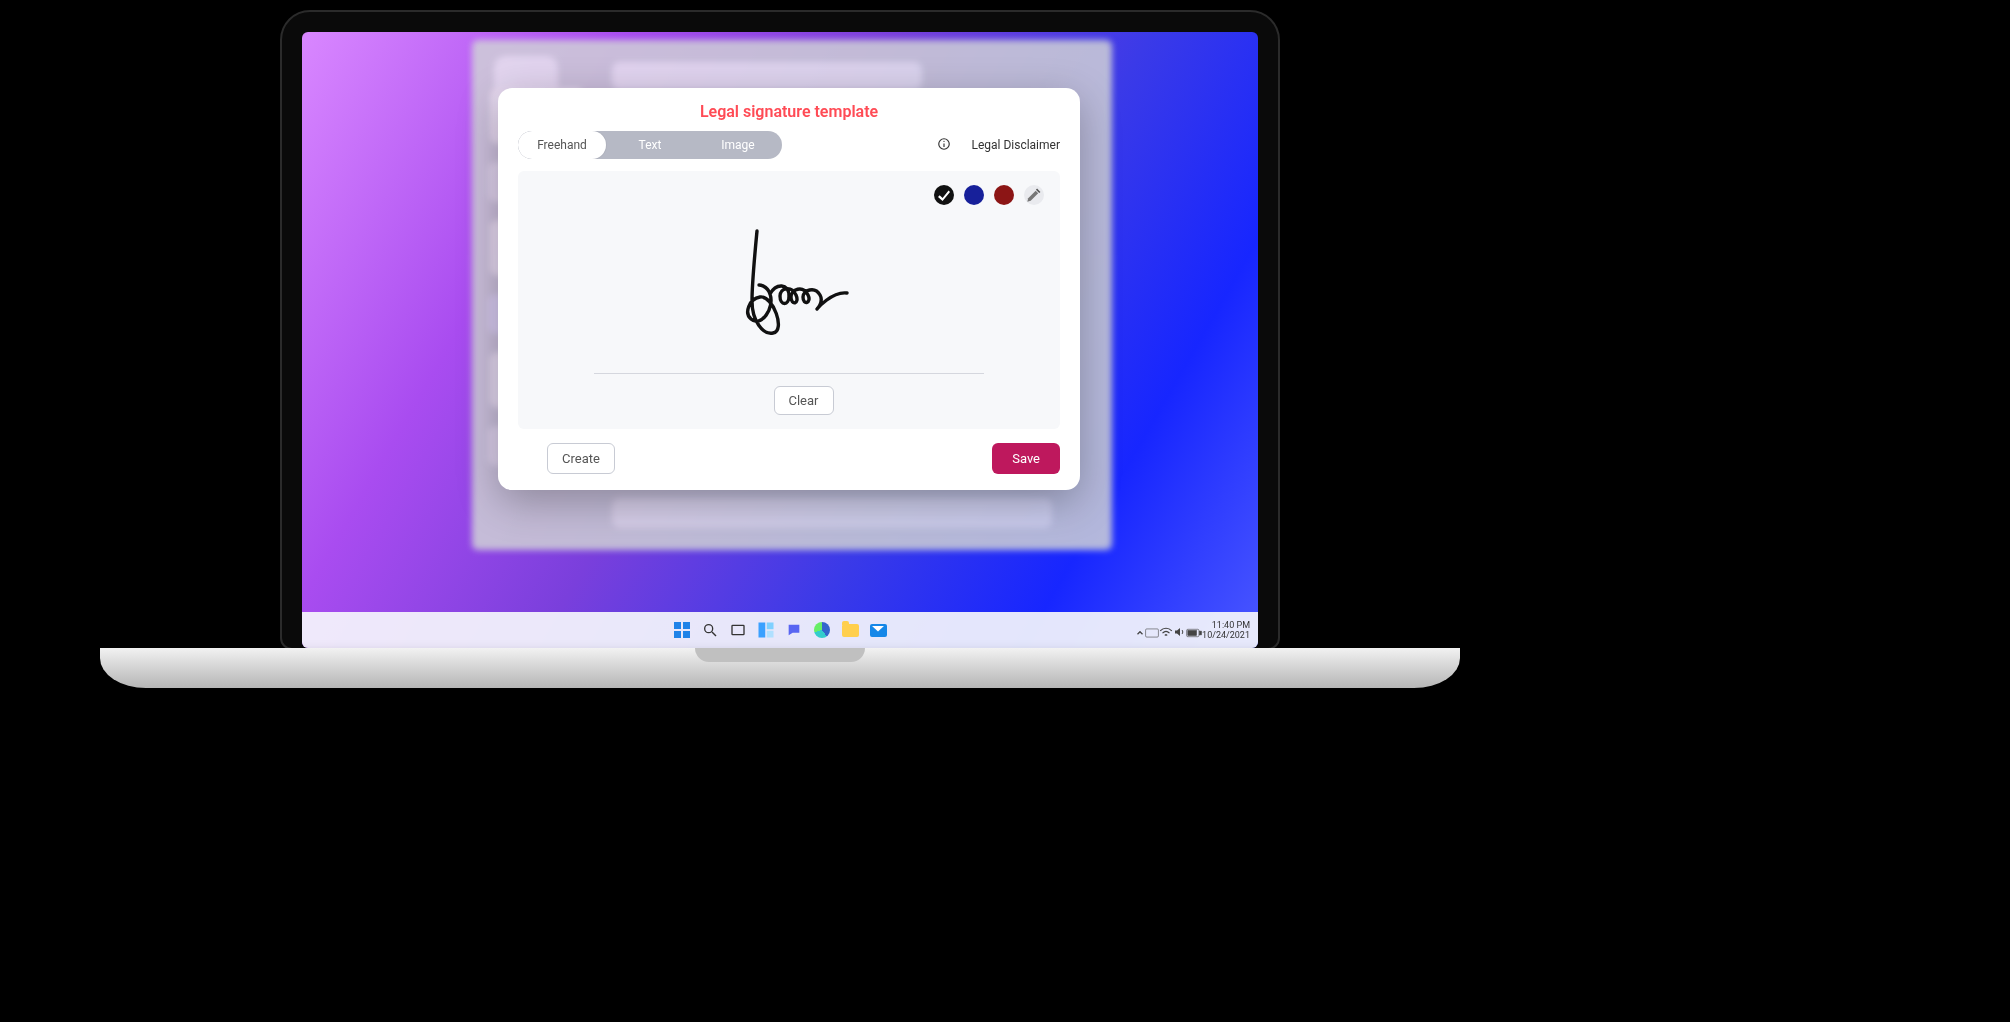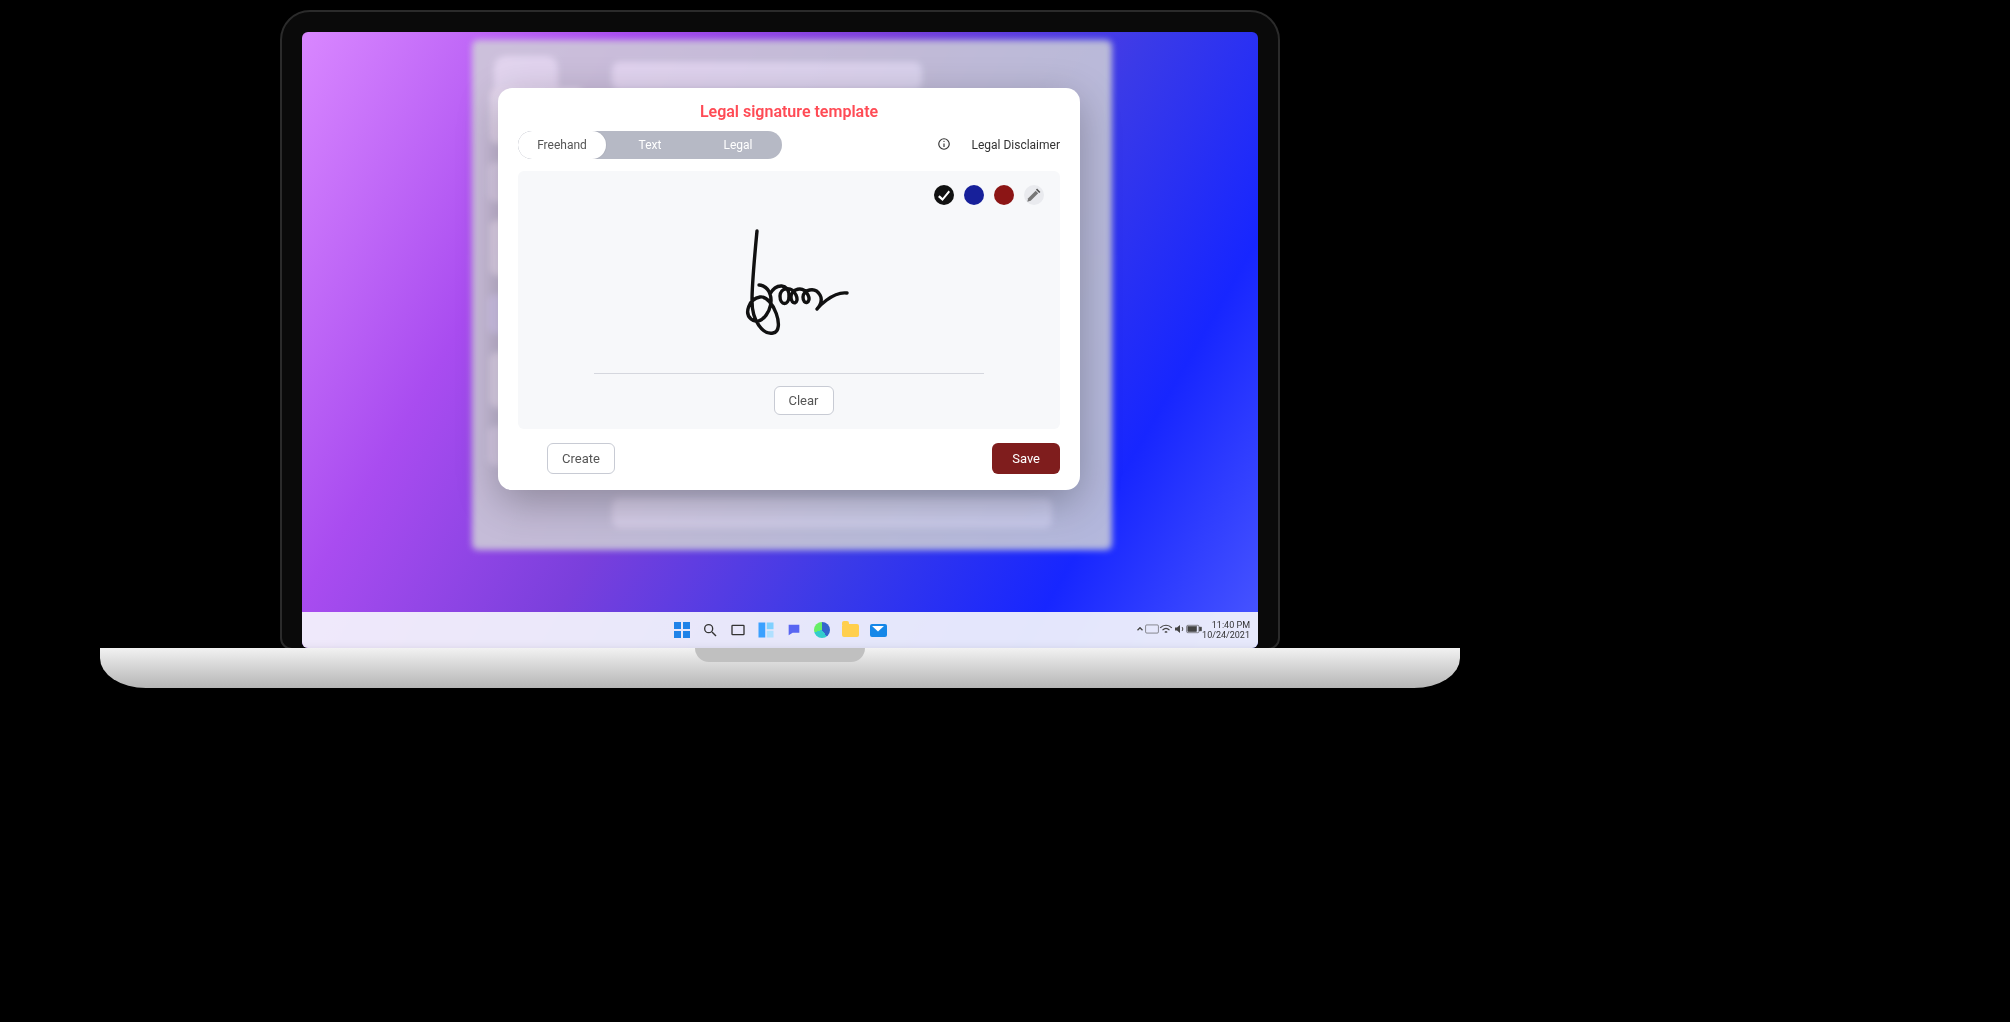--- a/index.html
+++ b/index.html
@@ -24,21 +24,21 @@
       width:170px; height:14px; background:#c0c0c0; border-radius:0 0 14px 14px;
     }
     
     .taskbar {
       position:absolute; left:0; right:0; bottom:0; height:36px;
       background:rgba(245,246,252,.92); display:flex; align-items:center; justify-content:space-between;
       padding:0 8px; font-size:10px; color:#222;
     }
     .task-center { display:flex; gap:10px; align-items:center; position:absolute; left:50%; transform:translateX(-50%);}
     .t-icon { width:18px; height:18px; display:flex; align-items:center; justify-content:center; border-radius:3px; }
-    .sysarea { display:flex; align-items:center; color:#444; }
+    .sysarea { display:flex; align-items:flex-end; color:#444; }
     .clock { font-size:9px; line-height:1.15; text-align:right; color:#333; }
     
     .app-window {
       position:absolute; left:170px; top:8px; width:640px; height:510px;
       background:#cfd1d6; border-radius:6px; filter:blur(3px); opacity:.85;
     }
     .app-side   { position:absolute; left:10px; top:40px; width:110px; }
     .app-blob   { background:#e6e6ea; border-radius:8px; margin:8px; }
     .app-top    { position:absolute; left:140px; top:22px; width:310px; height:28px; background:#ebebef; border-radius:8px; }
     .app-big    { position:absolute; left:140px; top:56px; width:450px; height:96px; background:#ebebef; border-radius:8px; }
@@ -73,21 +73,21 @@
     .sig-line { border-top:1px solid #d5d7de; margin:2px 60px 8px 60px;}
     .clear-row { display:flex; justify-content:center; padding-top:4px;}
     .btn {
       background:#fff; border:1px solid #c8cbd4; color:#555; font-size:13px;
       padding:6px 14px; border-radius:6px; cursor:pointer;margin-left:29px;
     }
     .modal-actions {
       display:flex; justify-content:space-between; padding:14px 20px 16px 20px;
     }
     .btn-primary {
-      background:#7f1d1d; color:#fff; border:none; font-size:13px; padding:8px 20px;
+      background:#be185d; color:#fff; border:none; font-size:13px; padding:8px 20px;
       border-radius:6px; cursor:pointer;
     }
     
     .win { display:grid; grid-template-columns:1fr 1fr; grid-template-rows:1fr 1fr; gap:2px; width:16px; height:16px;}
     .win div{ background:#2083e8;}
     .edge { width:16px;height:16px;border-radius:50%; background:conic-gradient(#36c 0 40%,#3cc 40% 70%,#6e6 70% 100%); }
     .folder{width:17px;height:13px;background:#ffcf4d;border-radius:2px;position:relative;}
     .folder::before{content:"";position:absolute;top:-3px;left:0;width:7px;height:4px;background:#ffcf4d;border-radius:2px 2px 0 0;}
     .mail{width:17px;height:13px;background:#1587e8;border-radius:2px;position:relative;}
     .mail::after{content:"";position:absolute;inset:2px 2px auto 2px;height:6px;background:#fff;clip-path:polygon(0 0,100% 0,50% 100%);}    
@@ -112,21 +112,21 @@
       </div>
       <div class="app-bottom"></div>
     </div>
 
     <div class="modal">
       <div class="modal-title">Legal signature template</div>
       <div class="modal-toprow">
         <div class="seg">
           <div class="active">Freehand</div>
           <div>Text</div>
-          <div>Legal</div>
+          <div>Image</div>
         </div>
         <div class="legal">
           <span>
             <svg viewBox="0 0 24 24" fill="none" stroke="#333" stroke-width="2">
                 <circle cx="12" cy="12" r="9"></circle>
                 <line x1="12" y1="11" x2="12" y2="17"></line>
                 <circle cx="12" cy="7.5" r="1" fill="#333" stroke="none"></circle>
               </svg>
           </span>
           <span>Legal Disclaimer</span>

